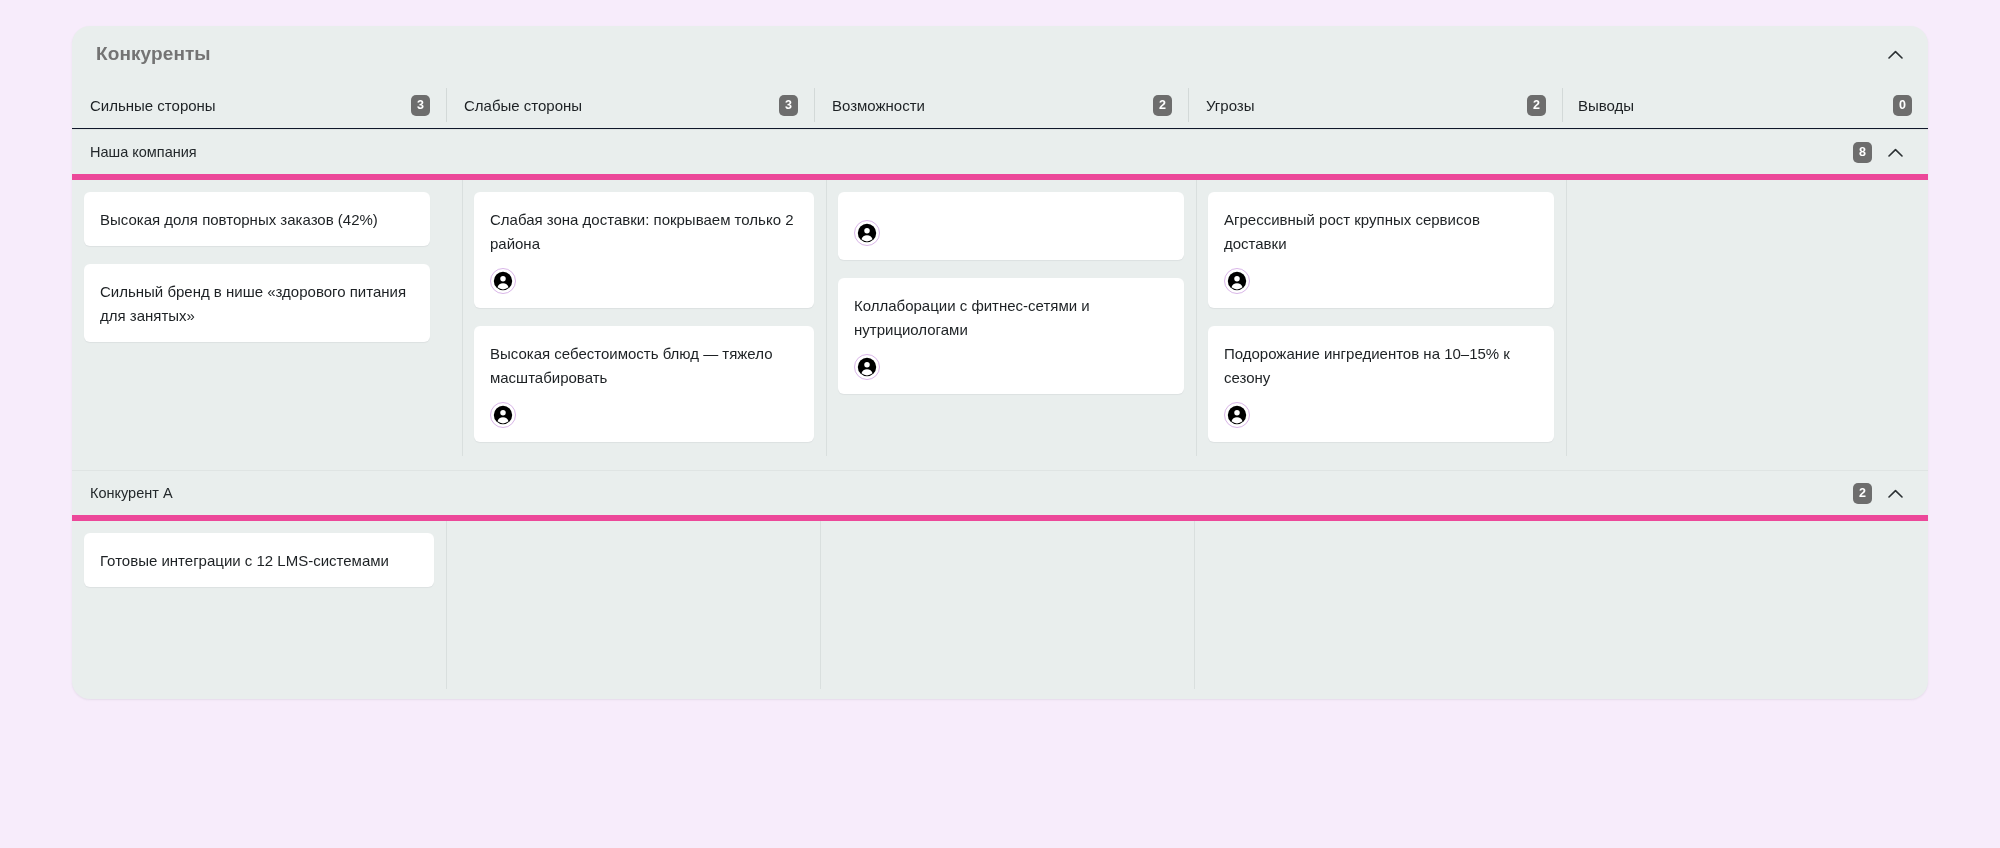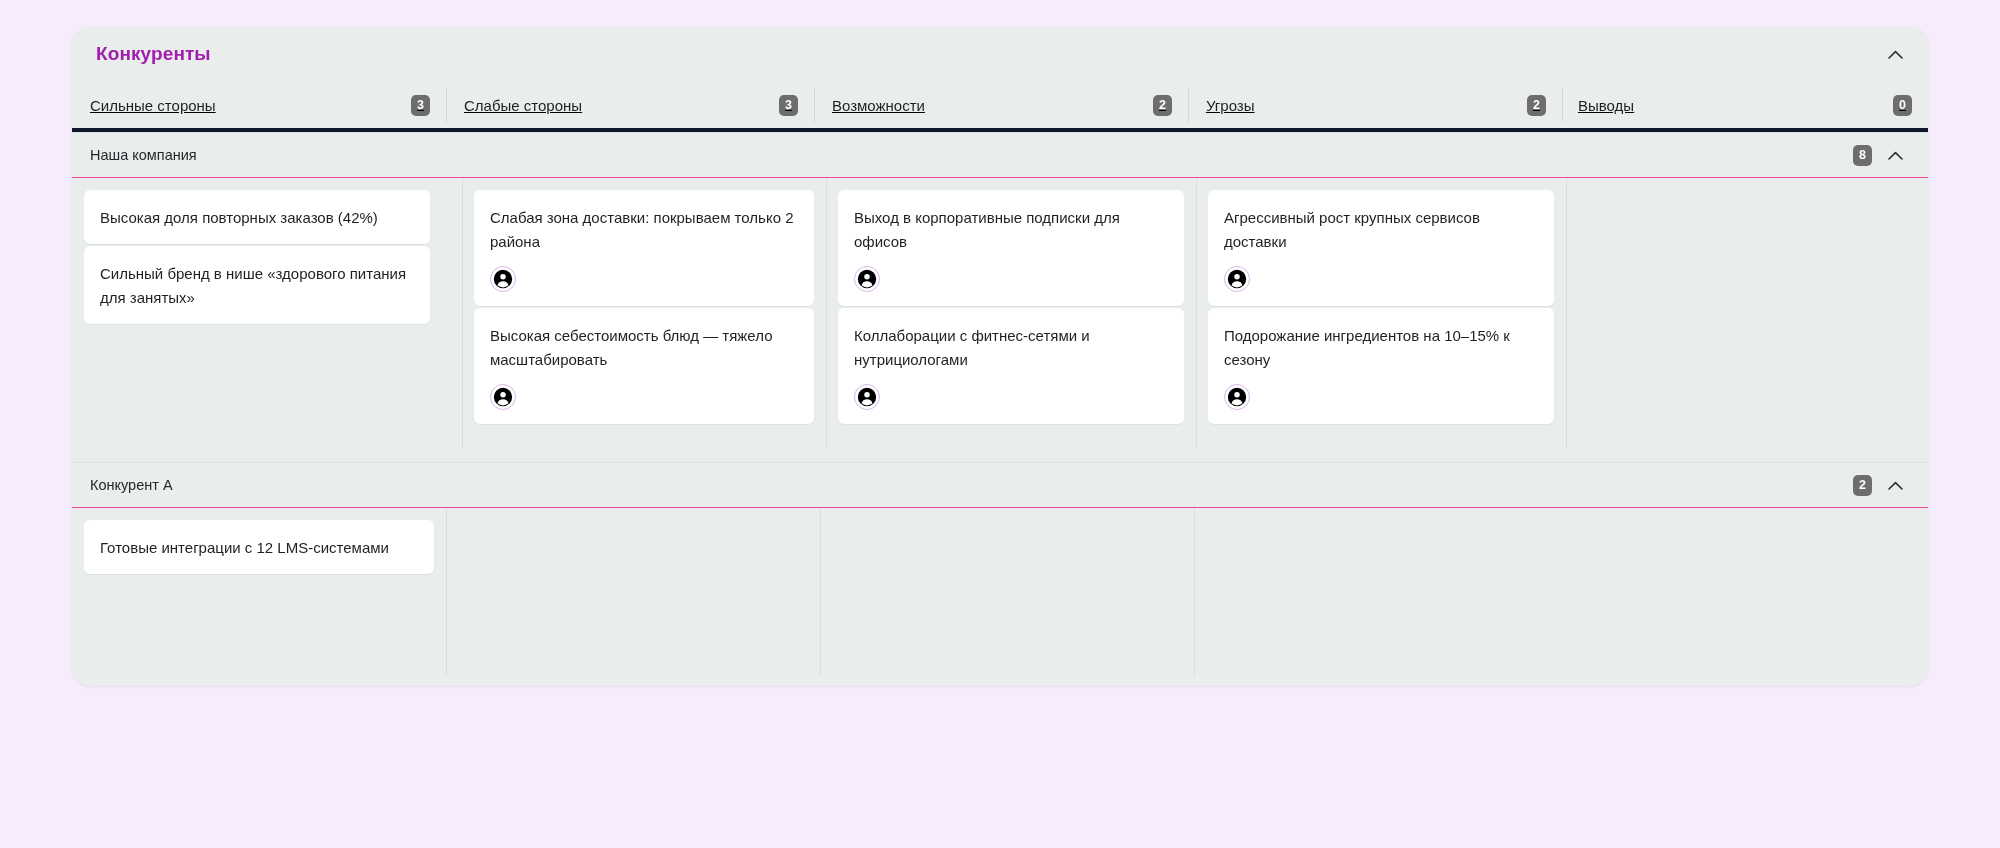--- a/index.html
+++ b/index.html
@@ -21,37 +21,36 @@
     overflow:hidden;
   }
 
   
   .board-title-row{
     height:56px;
     display:flex;align-items:center;
     padding:0 22px 0 24px;
   }
   .board-title{
-    font-size:19px;font-weight:700;color:#a21caf;letter-spacing:.1px;
+    font-size:19px;font-weight:700;color:#737373;letter-spacing:.1px;
   }
   .board-title-spacer{flex:1;}
 
   .chevron{
     width:22px;height:22px;
     display:flex;align-items:center;justify-content:center;
     cursor:pointer;
   }
   .chevron svg{display:block;}
 
   
   .col-header{
     display:flex;
     height:46px;
-    border-bottom:4px solid #0f172a;
-    text-decoration:underline;
+    border-bottom:1px solid #0f172a;
   }
   .col-head{
     display:flex;align-items:center;
     padding:0 16px 0 18px;
     box-sizing:border-box;
     position:relative;
   }
   .col-head + .col-head::before{
     content:"";
     position:absolute;left:0;top:6px;bottom:6px;
@@ -77,37 +76,37 @@
   }
 
   
   .group{ }
   .group-header{
     height:44px;
     display:flex;align-items:center;
     padding:0 22px 0 18px;
     background:#e9eeed;
     border-top:1px solid #dfe4e3;
-    border-bottom:1px solid #ec4899;
+    border-bottom:6px solid #ec4899;
   }
   .group-title{font-size:14.5px;color:#23282b;}
   .group-spacer{flex:1;}
   .group-header .badge{margin-right:12px;}
 
   .group-body{
     display:flex;
     align-items:stretch;
   }
   .group-col{
     box-sizing:border-box;
     padding:12px 12px 14px 12px;
     position:relative;
     display:flex;
     flex-direction:column;
-    gap:2px;
+    gap:18px;
   }
   .group-col + .group-col::before{
     content:"";
     position:absolute;left:0;top:0;bottom:0;
     width:1px;background:#d9dfde;
   }
 
   
   .card{
     background:#ffffff;
@@ -218,21 +217,20 @@
                 <svg width="20" height="20" viewBox="0 0 24 24" aria-hidden="true">
                   <circle cx="12" cy="12" r="11" fill="#000"></circle>
                   <circle cx="12" cy="9.3" r="3.3" fill="#fff"></circle>
                   <path d="M5.4 19.6a6.9 6.9 0 0 1 13.2 0 11 11 0 0 1-13.2 0z" fill="#fff"></path>
                 </svg>
               </div>
             </div>
           </div>
           <div class="group-col" style="width: 374px;">
             <div class="card">
-              <div class="card-text">Выход в корпоративные подписки для офисов</div>
               <div class="avatar">
                 <svg width="20" height="20" viewBox="0 0 24 24" aria-hidden="true">
                   <circle cx="12" cy="12" r="11" fill="#000"></circle>
                   <circle cx="12" cy="9.3" r="3.3" fill="#fff"></circle>
                   <path d="M5.4 19.6a6.9 6.9 0 0 1 13.2 0 11 11 0 0 1-13.2 0z" fill="#fff"></path>
                 </svg>
               </div>
             </div>
             <div class="card">
               <div class="card-text">Коллаборации с фитнес-сетями и нутрициологами</div>

